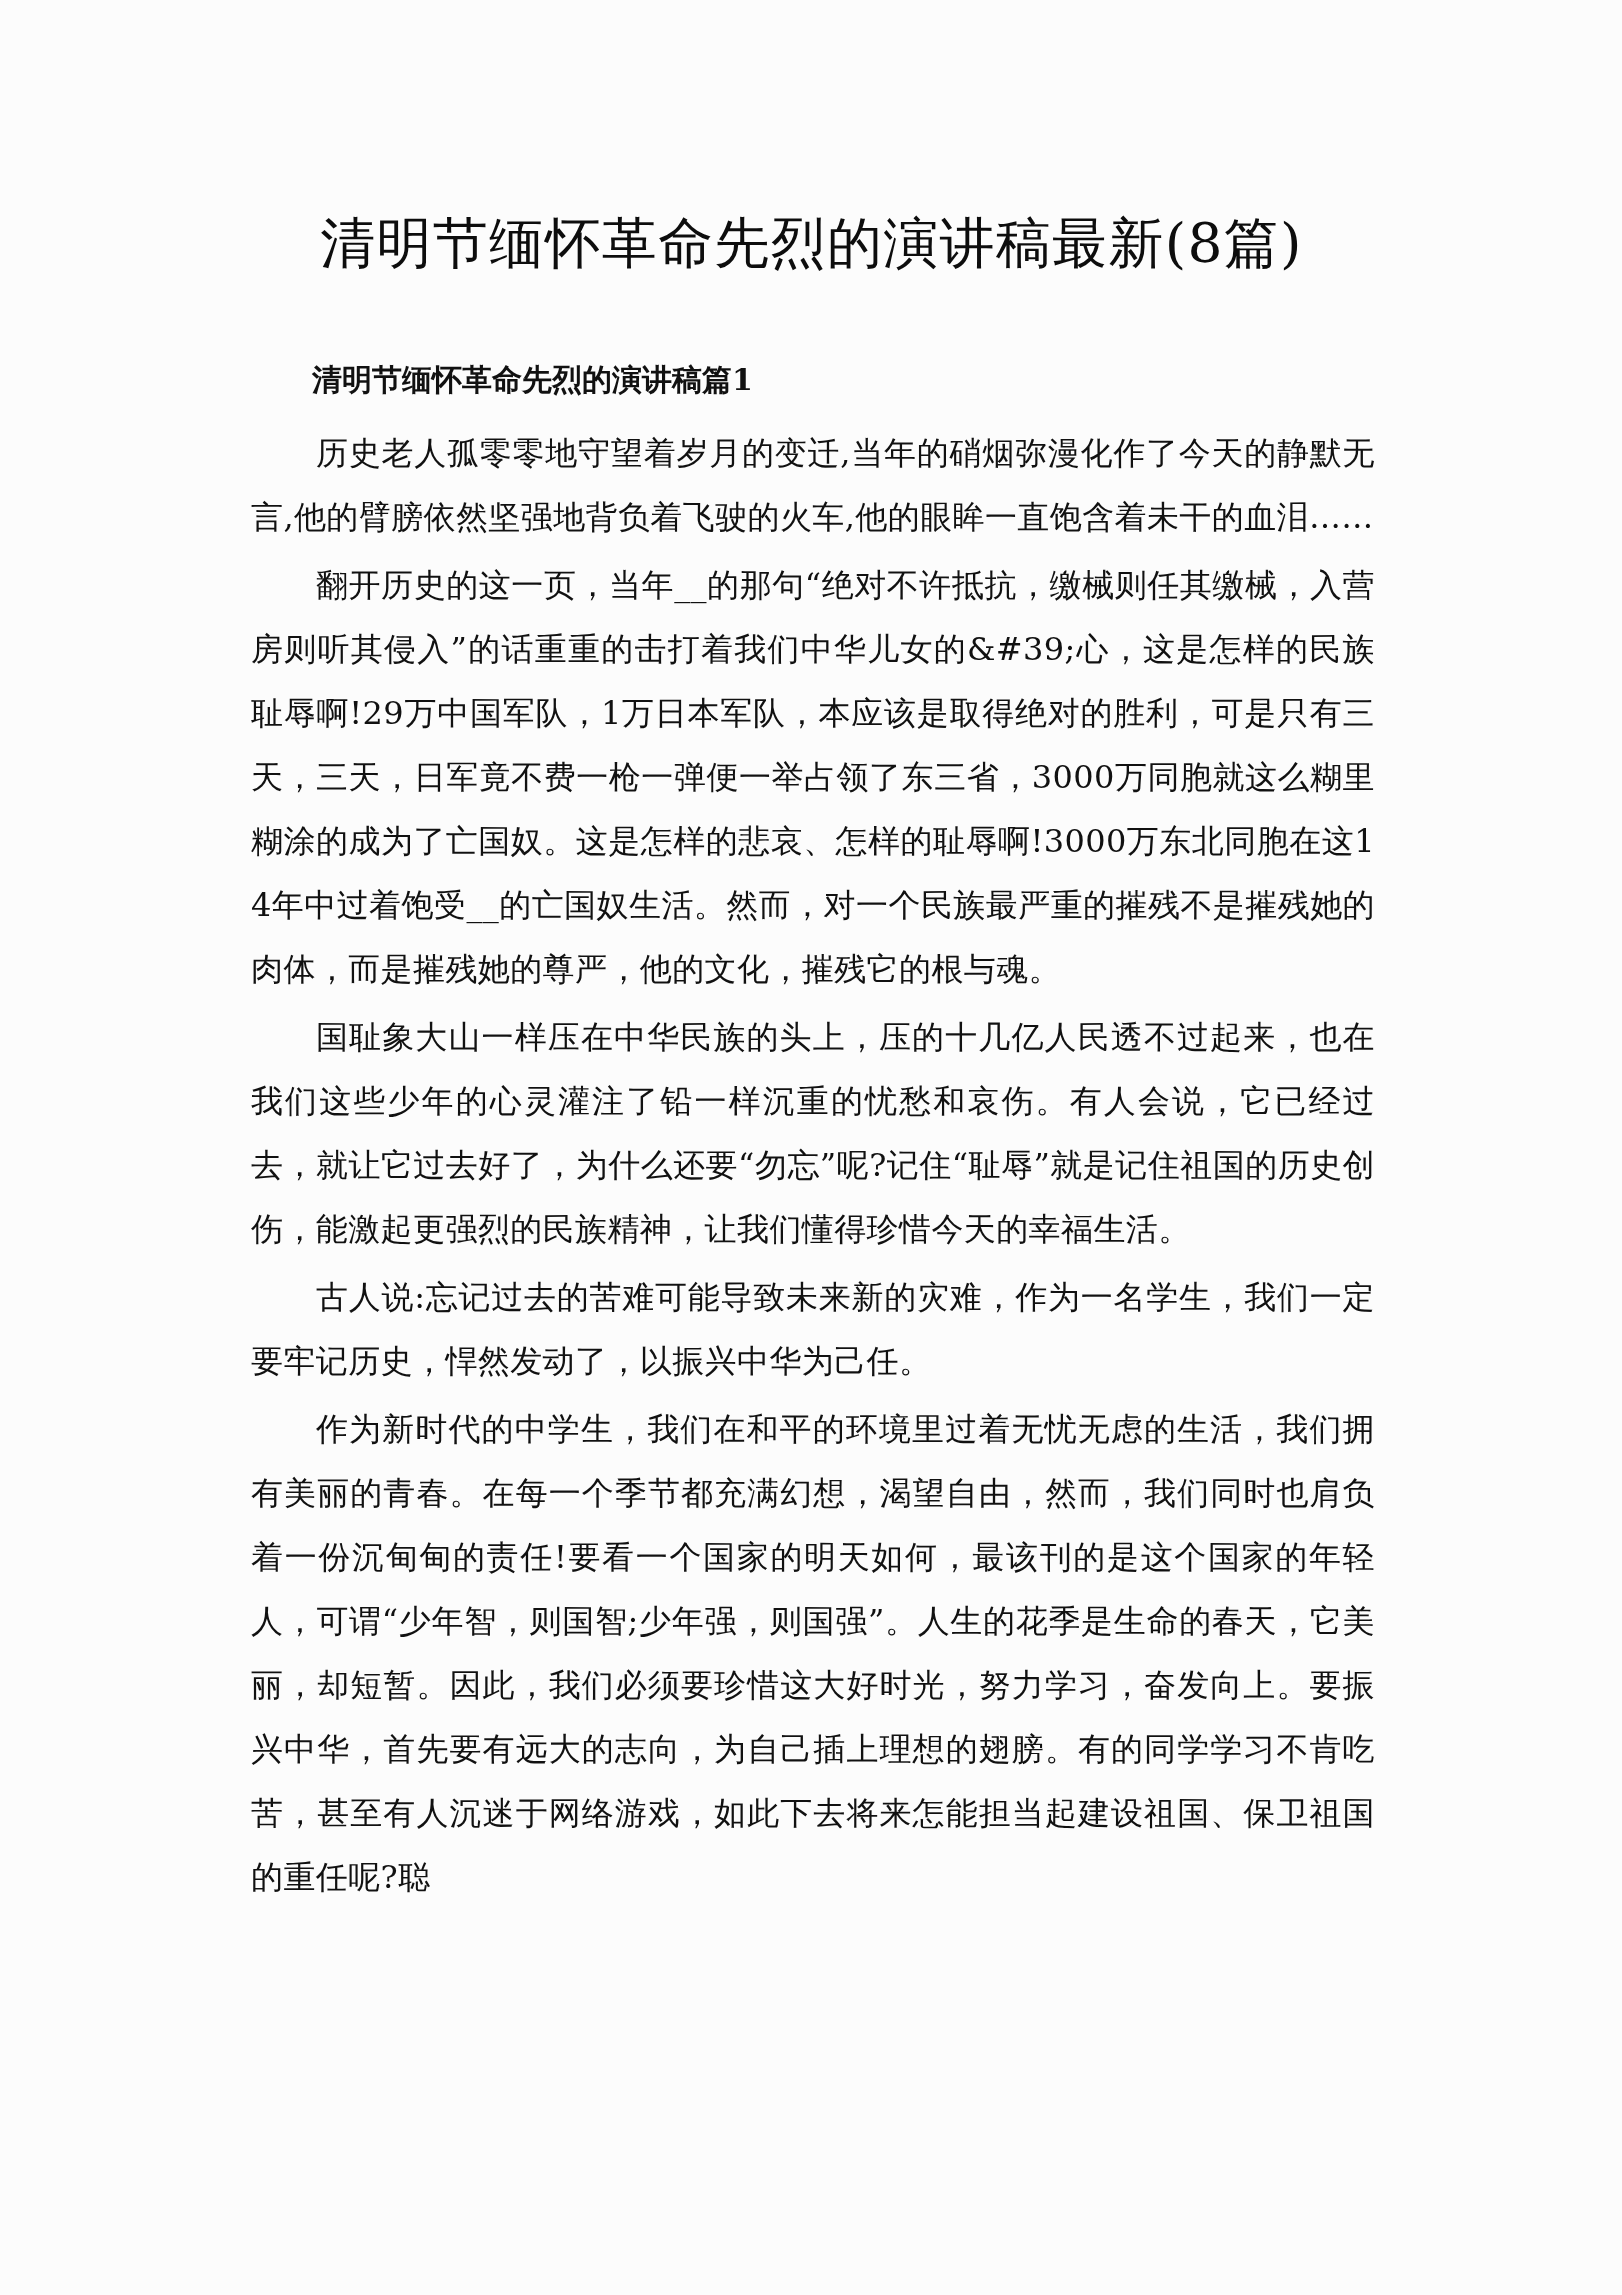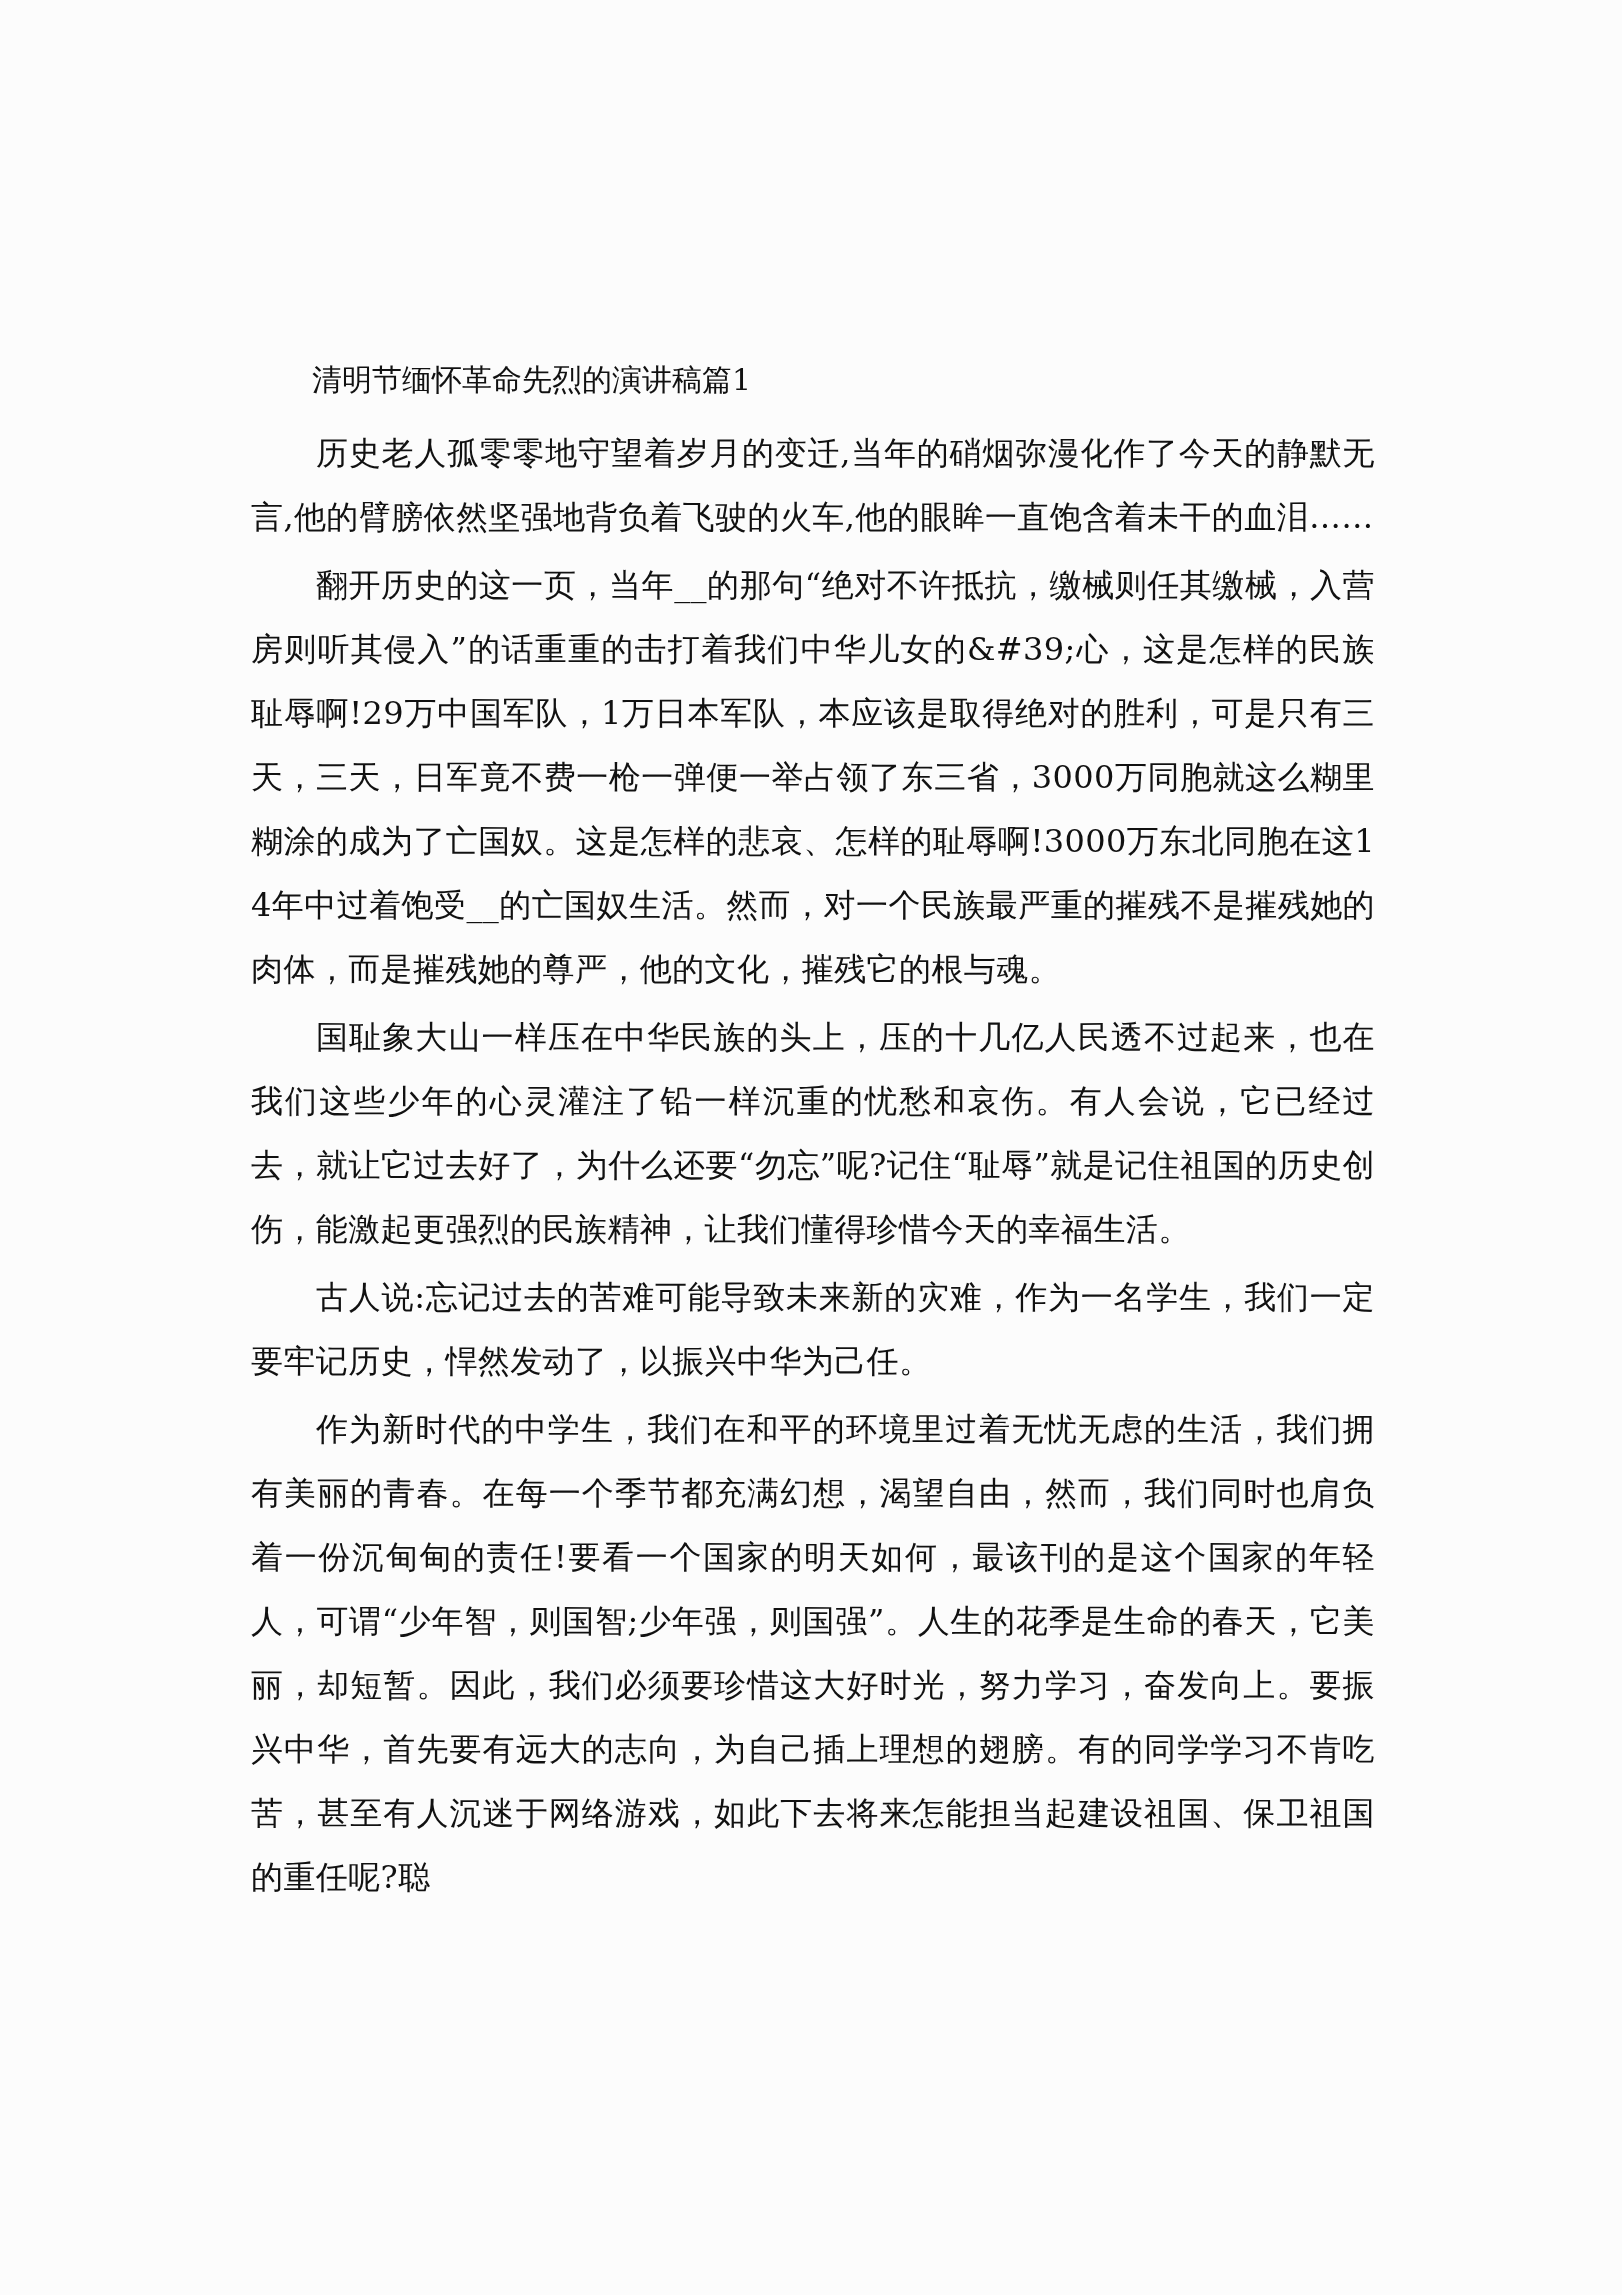--- a/index.html
+++ b/index.html
@@ -40,39 +40,40 @@
       position: absolute;
       left: 247px;
       top: 357px;
       width: 1132px;
     }
     .section-heading {
       margin: 0;
       font-size: 30px;
       line-height: 46px;
       text-indent: 65px;
-      font-weight: normal;
+      font-weight: bold;
       letter-spacing: 0px;
       margin-bottom: 18.3px;
     }
     .para {
       margin: 4px;
       font-size: 32px;
       line-height: 64px;
       text-indent: 65px;
       text-align: justify;
       text-align-last: left;
       letter-spacing: 0.4px;
       word-break: break-all;
     }
   </style>
 </head>
 <body>
 
 <div class="page">
+  <h1 class="doc-title">清明节缅怀革命先烈的演讲稿最新(8篇)</h1>
 
   <div class="body-text">
     <p class="section-heading">清明节缅怀革命先烈的演讲稿篇1</p>
 
     <p class="para">历史老人孤零零地守望着岁月的变迁,当年的硝烟弥漫化作了今天的静默无言,他的臂膀依然坚强地背负着飞驶的火车,他的眼眸一直饱含着未干的血泪……</p>
     <p class="para">翻开历史的这一页，当年__的那句“绝对不许抵抗，缴械则任其缴械，入营房则听其侵入”的话重重的击打着我们中华儿女的&amp;#39;心，这是怎样的民族耻辱啊!29万中国军队，1万日本军队，本应该是取得绝对的胜利，可是只有三天，三天，日军竟不费一枪一弹便一举占领了东三省，3000万同胞就这么糊里糊涂的成为了亡国奴。这是怎样的悲哀、怎样的耻辱啊!3000万东北同胞在这14年中过着饱受__的亡国奴生活。然而，对一个民族最严重的摧残不是摧残她的肉体，而是摧残她的尊严，他的文化，摧残它的根与魂。</p>
     <p class="para">国耻象大山一样压在中华民族的头上，压的十几亿人民透不过起来，也在我们这些少年的心灵灌注了铅一样沉重的忧愁和哀伤。有人会说，它已经过去，就让它过去好了，为什么还要“勿忘”呢?记住“耻辱”就是记住祖国的历史创伤，能激起更强烈的民族精神，让我们懂得珍惜今天的幸福生活。</p>
     <p class="para">古人说:忘记过去的苦难可能导致未来新的灾难，作为一名学生，我们一定要牢记历史，悍然发动了，以振兴中华为己任。</p>
     <p class="para">作为新时代的中学生，我们在和平的环境里过着无忧无虑的生活，我们拥有美丽的青春。在每一个季节都充满幻想，渴望自由，然而，我们同时也肩负着一份沉甸甸的责任!要看一个国家的明天如何，最该刊的是这个国家的年轻人，可谓“少年智，则国智;少年强，则国强”。人生的花季是生命的春天，它美丽，却短暂。因此，我们必须要珍惜这大好时光，努力学习，奋发向上。要振兴中华，首先要有远大的志向，为自己插上理想的翅膀。有的同学学习不肯吃苦，甚至有人沉迷于网络游戏，如此下去将来怎能担当起建设祖国、保卫祖国的重任呢?聪</p>
   </div>

